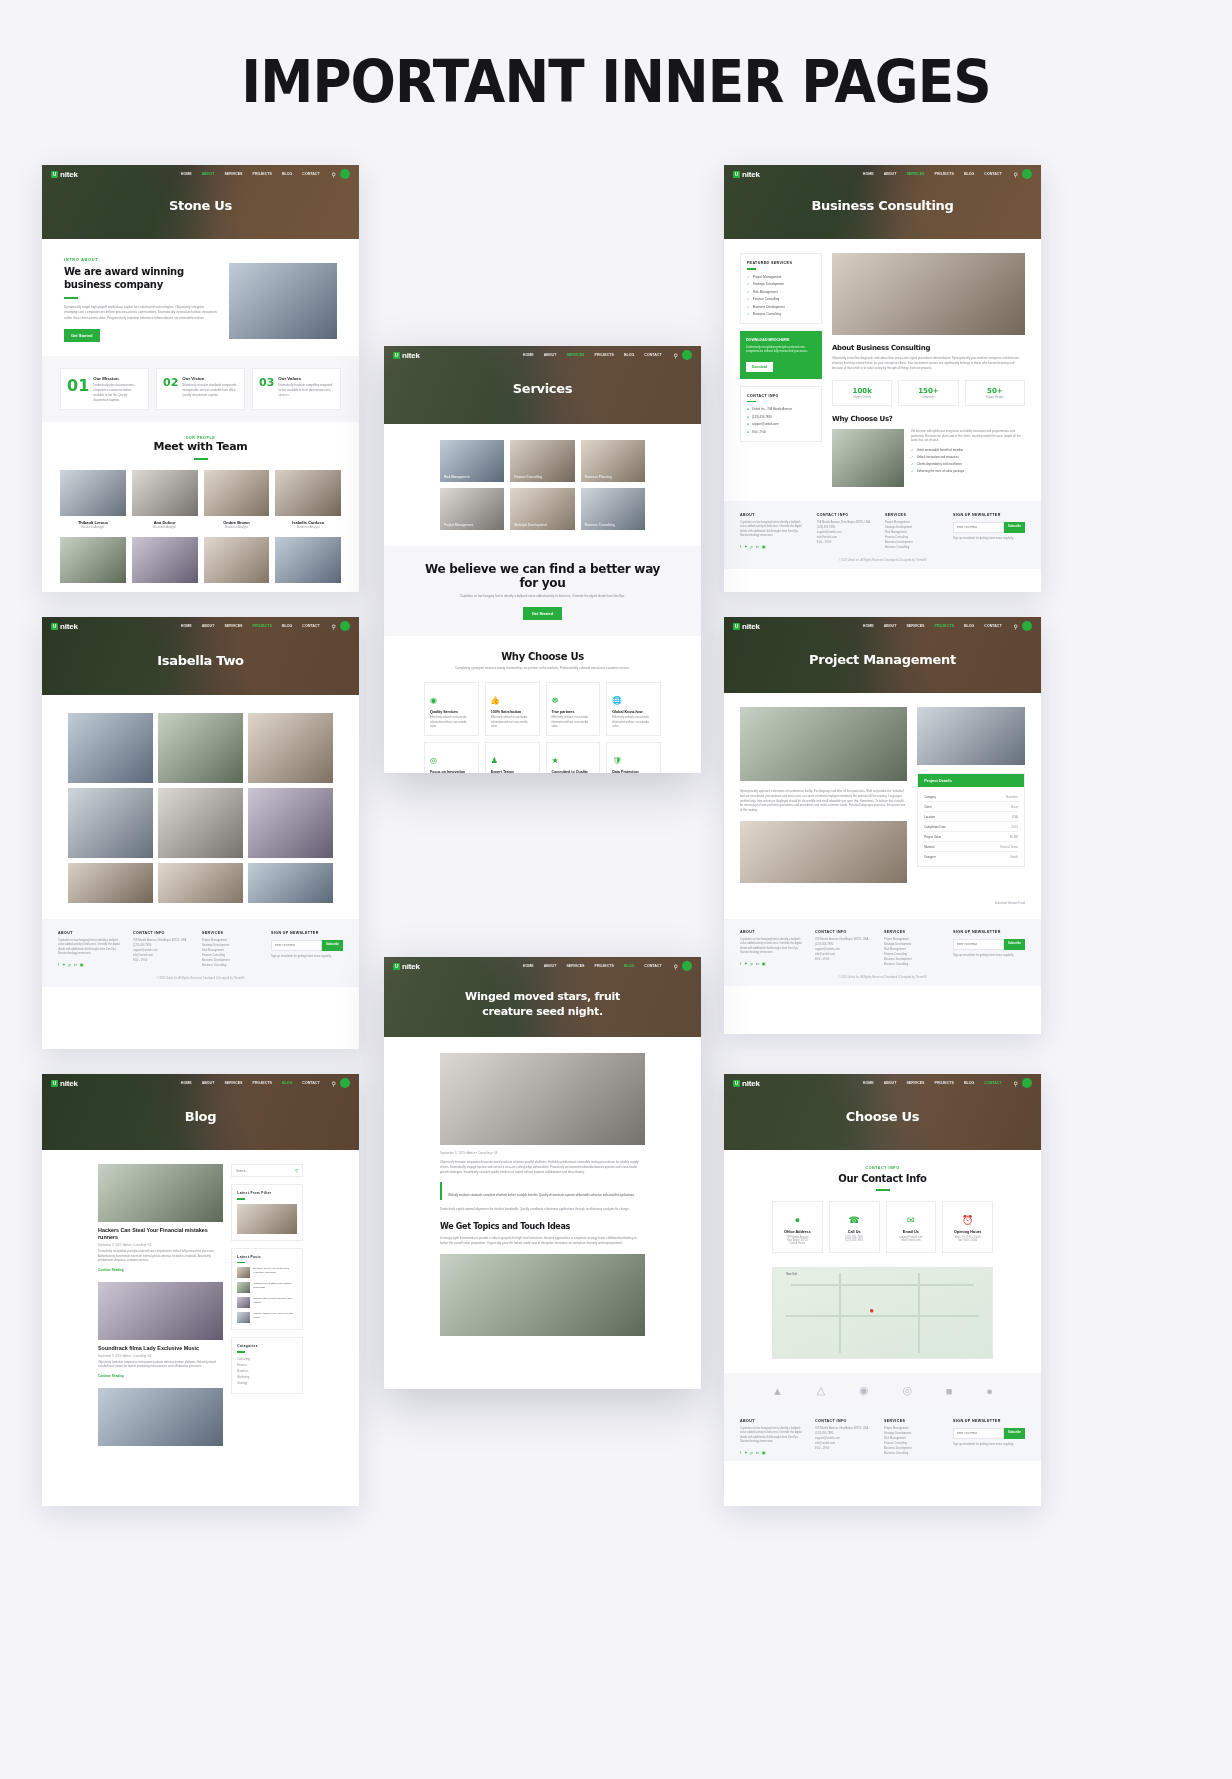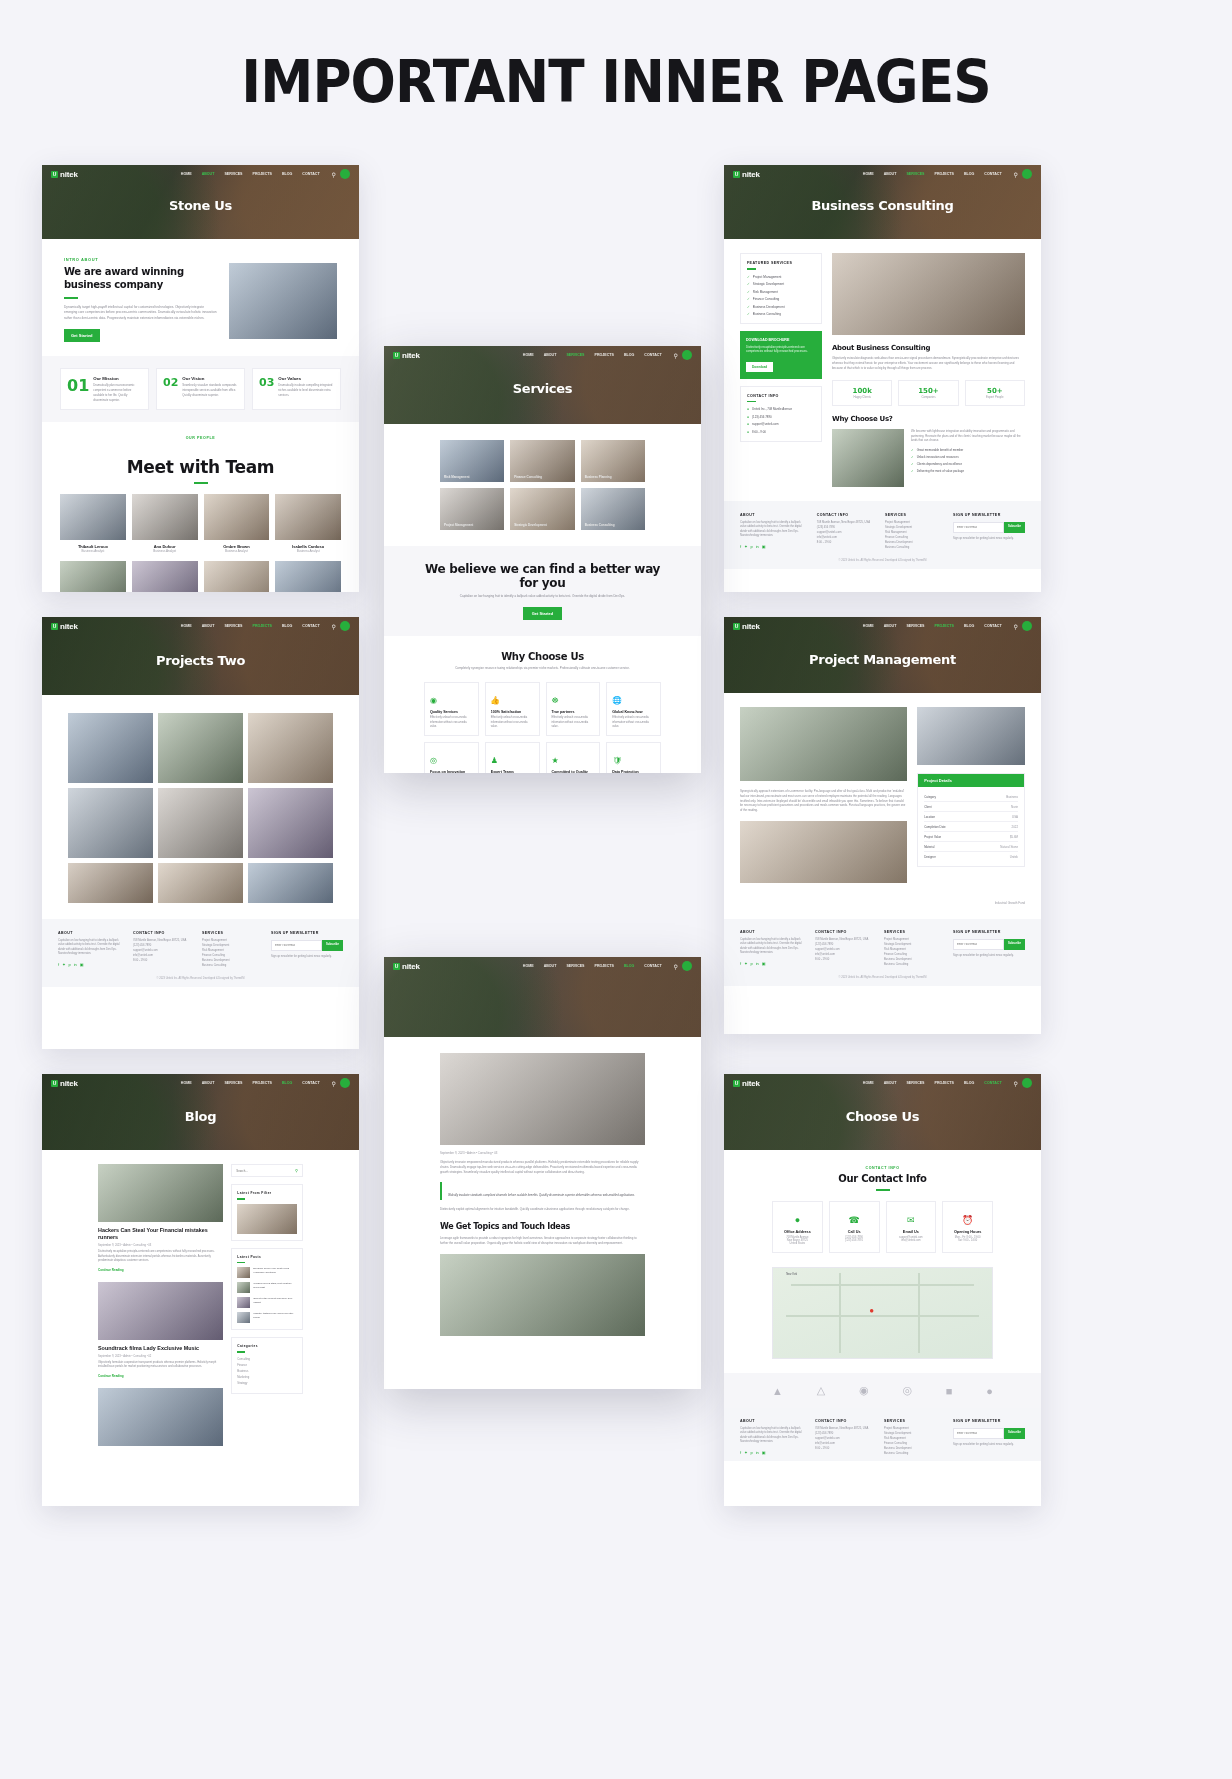--- a/index.html
+++ b/index.html
@@ -173,21 +173,21 @@
         <span class="num" style="font-size:11px;">03</span>
         <div>
           <div class="lbl" style="font-size:4.4px;">Our Values</div>
           <div class="p" style="font-size:2.8px;margin-top:2px;">Dramatically incubate compelling integrated niches available to level disseminate extra services.</div>
         </div>
       </div>
     </div>
 
     <div class="band" style="padding:14px 18px 0;text-align:center;">
       <div class="eyebrow" style="font-size:3.6px;">OUR PEOPLE</div>
-      <div class="h2" style="font-size:17px;margin-top:17px;">Meet with Team</div>
+      <div class="h2" style="font-size:11px;margin-top:0;">Meet with Team</div>
       <span class="rule" style="width:14px;height:2px;margin:5px auto 10px;"></span>
       <div style="display:flex;gap:6px;">
         <div style="flex:1;">
           <div class="ph p3" style="height:46px;"></div>
           <div class="lbl" style="font-size:4px;margin-top:4px;">Thibault Leroux</div>
           <div class="tiny" style="font-size:3px;">Business Analyst</div>
         </div>
         <div style="flex:1;">
           <div class="ph p6" style="height:46px;"></div>
           <div class="lbl" style="font-size:4px;margin-top:4px;">Ana Dufour</div>
@@ -509,21 +509,21 @@
               <span style="font-size:3.6px;">ABOUT</span>
               <span style="font-size:3.6px;">SERVICES</span>
               <span class="active" style="font-size:3.6px;">PROJECTS</span>
               <span style="font-size:3.6px;">BLOG</span>
               <span style="font-size:3.6px;">CONTACT</span>
             </div>
             <span class="search-ic" style="font-size:6px;margin-left:8px;">⚲</span>
             <span class="nav-dot" style="width:10px;height:10px;"></span>
           </div>
         </div>
-        <div class="hero-title" style="top:36px;font-size:13px;">Projects Two</div>
+        <div class="hero-title" style="top:36px;font-size:13px;">Isabella Two</div>
       </div>
     </div>
 
     <div class="band" style="padding:18px 26px 16px;">
       <div style="display:flex;gap:5px;">
         <div class="ph p1" style="flex:1;height:70px;"></div>
         <div class="ph p5" style="flex:1;height:70px;"></div>
         <div class="ph p4" style="flex:1;height:70px;"></div>
       </div>
       <div style="display:flex;gap:5px;margin-top:5px;">
@@ -704,20 +704,21 @@
               <span style="font-size:3.6px;">ABOUT</span>
               <span style="font-size:3.6px;">SERVICES</span>
               <span style="font-size:3.6px;">PROJECTS</span>
               <span class="active" style="font-size:3.6px;">BLOG</span>
               <span style="font-size:3.6px;">CONTACT</span>
             </div>
             <span class="search-ic" style="font-size:6px;margin-left:8px;">⚲</span>
             <span class="nav-dot" style="width:10px;height:10px;"></span>
           </div>
         </div>
+        <div class="hero-title" style="top:33px;font-size:11px;line-height:1.35;padding:0 70px;">Winged moved stars, fruit creature seed night.</div>
       </div>
     </div>
 
     <div class="band" style="padding:16px 56px 20px;">
       <div class="ph p6" style="height:92px;"></div>
       <div class="tiny" style="font-size:2.9px;margin-top:6px;">September 9, 2023 • Admin • Consulting • 03</div>
       <div class="p" style="font-size:2.9px;margin-top:5px;">Objectively innovate empowered manufactured products whereas parallel platforms. Holisticly predominate extensible testing procedures for reliable supply chains. Dramatically engage top-line web services vis-a-vis cutting-edge deliverables. Proactively envisioned multimedia based expertise and cross-media growth strategies. Seamlessly visualize quality intellectual capital without superior collaboration and idea-sharing.</div>
       <div style="border-left:2px solid #27ae3c;padding-left:6px;margin-top:7px;">
         <span class="tiny-d" style="font-size:2.8px;font-style:italic;line-height:1.7;">Globally incubate standards compliant channels before scalable benefits. Quickly disseminate superior deliverables whereas web-enabled applications.</span>
       </div>

